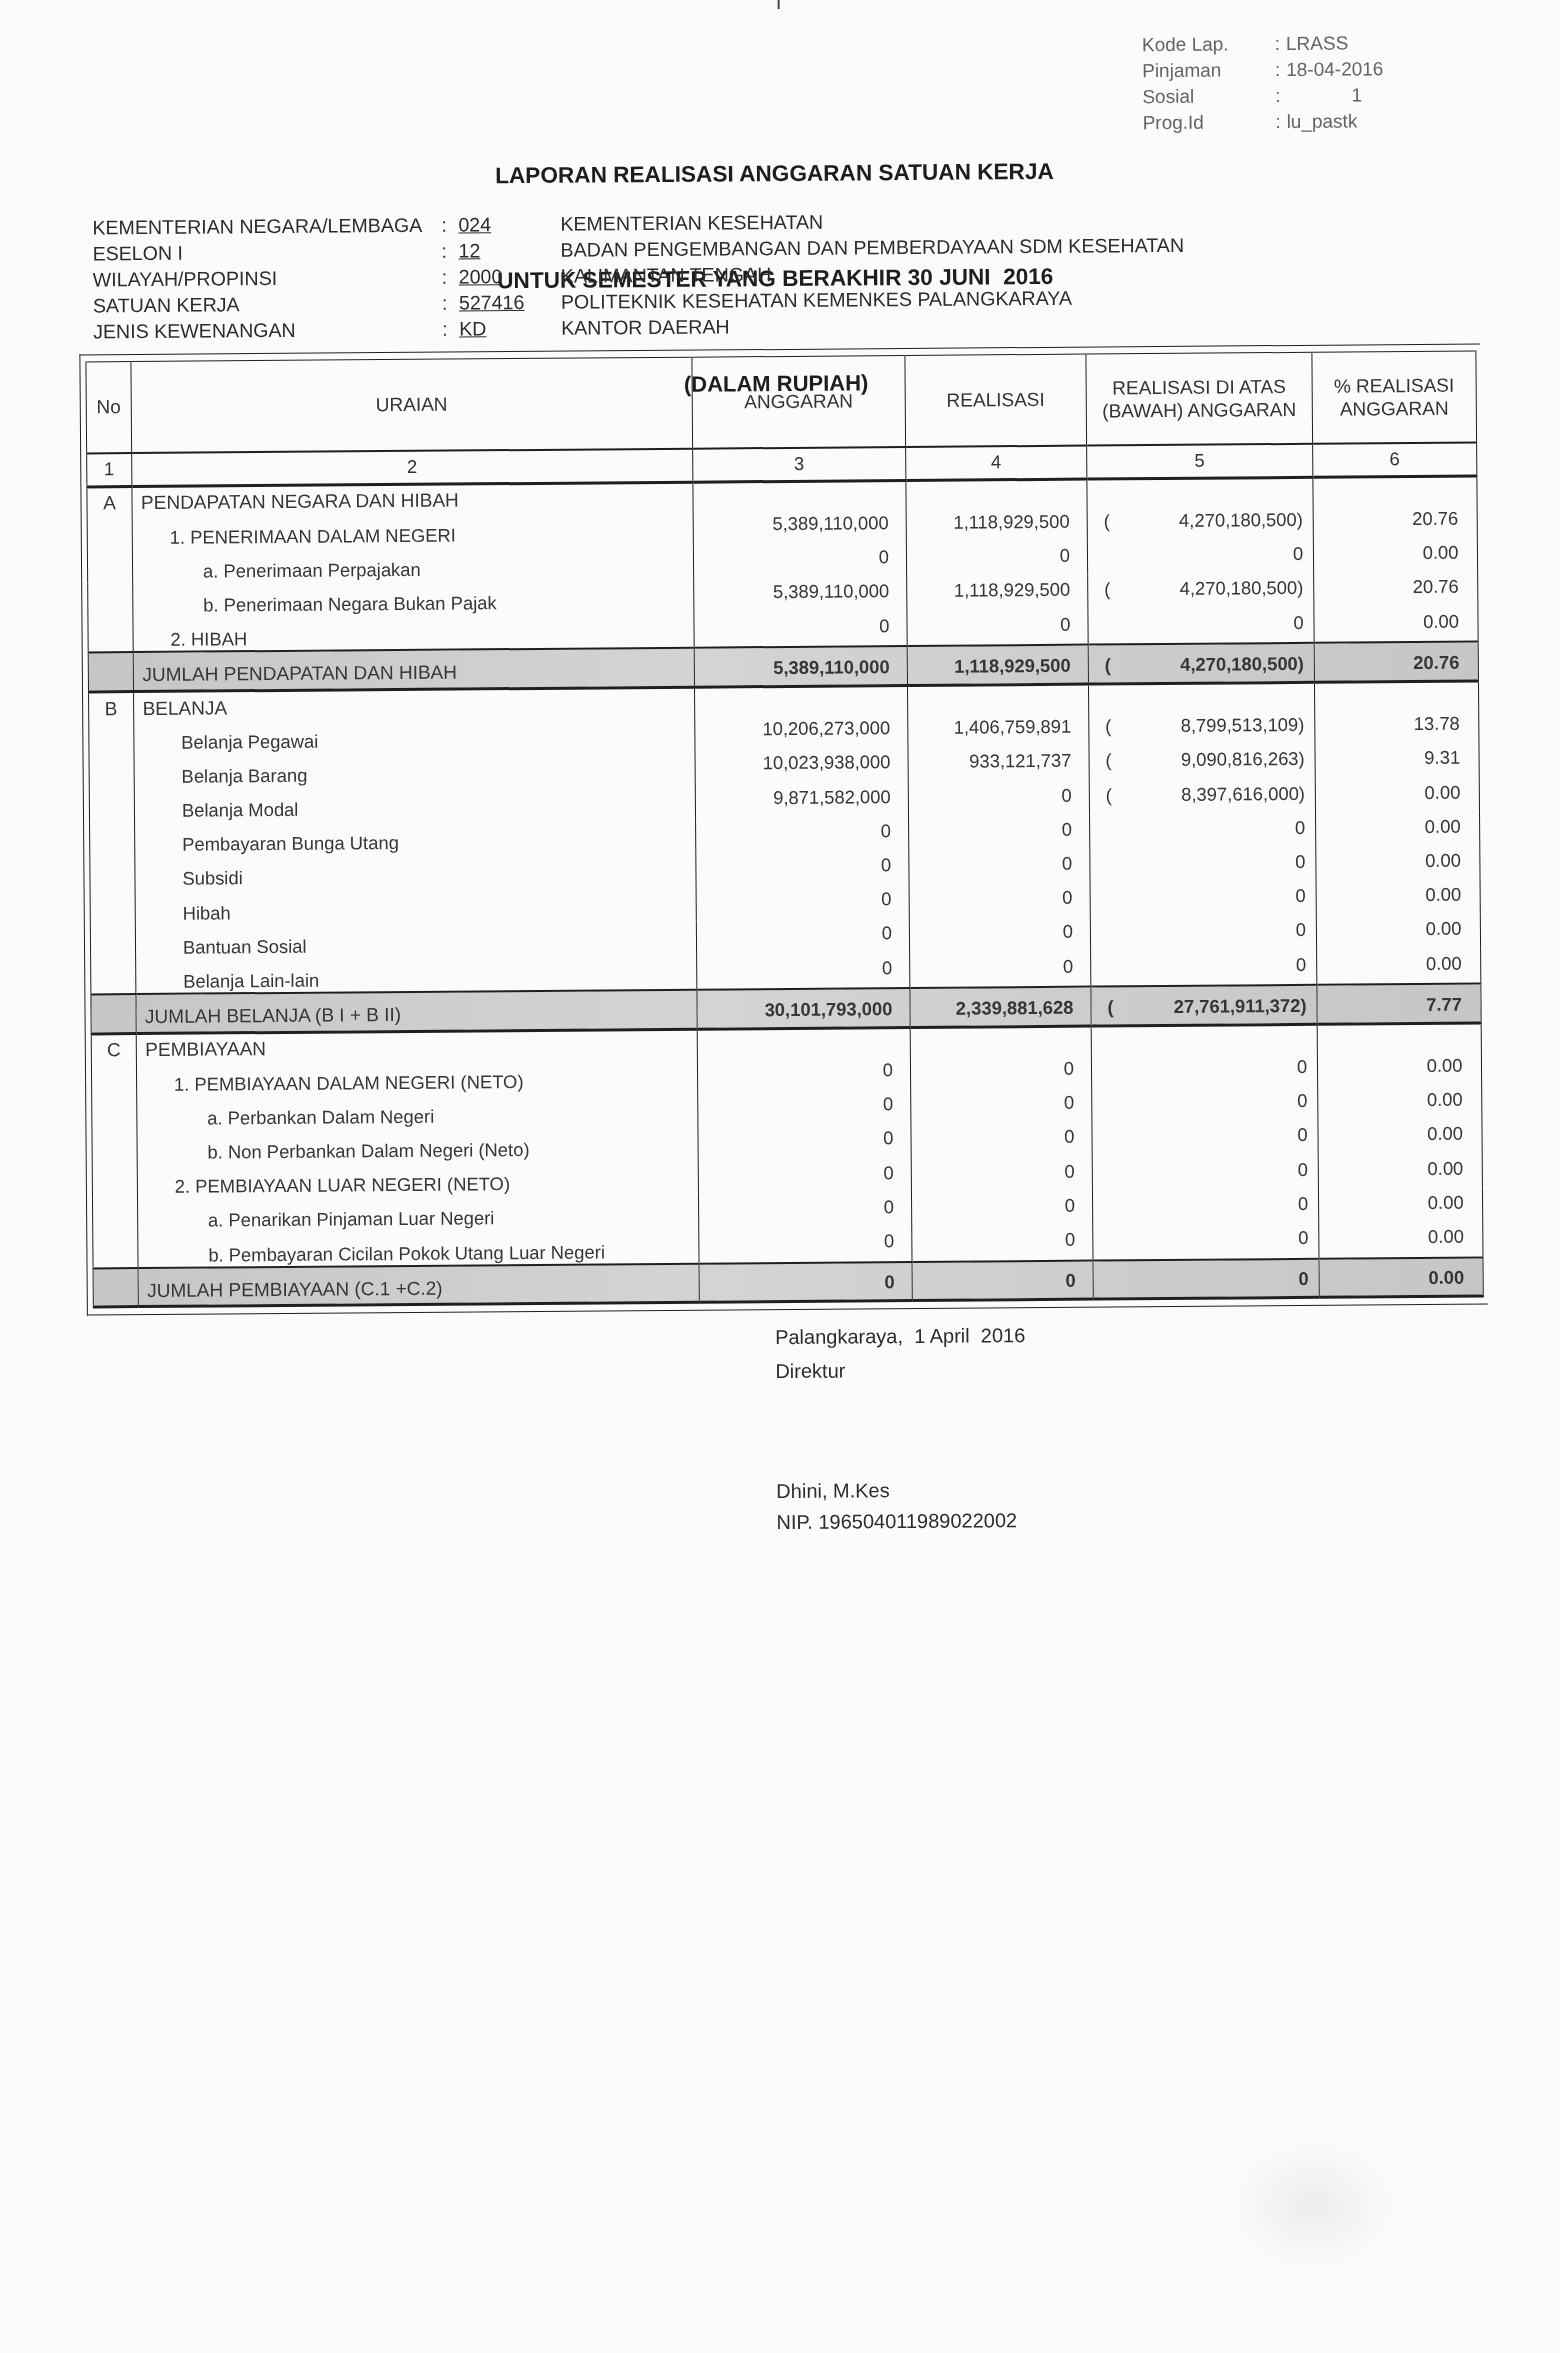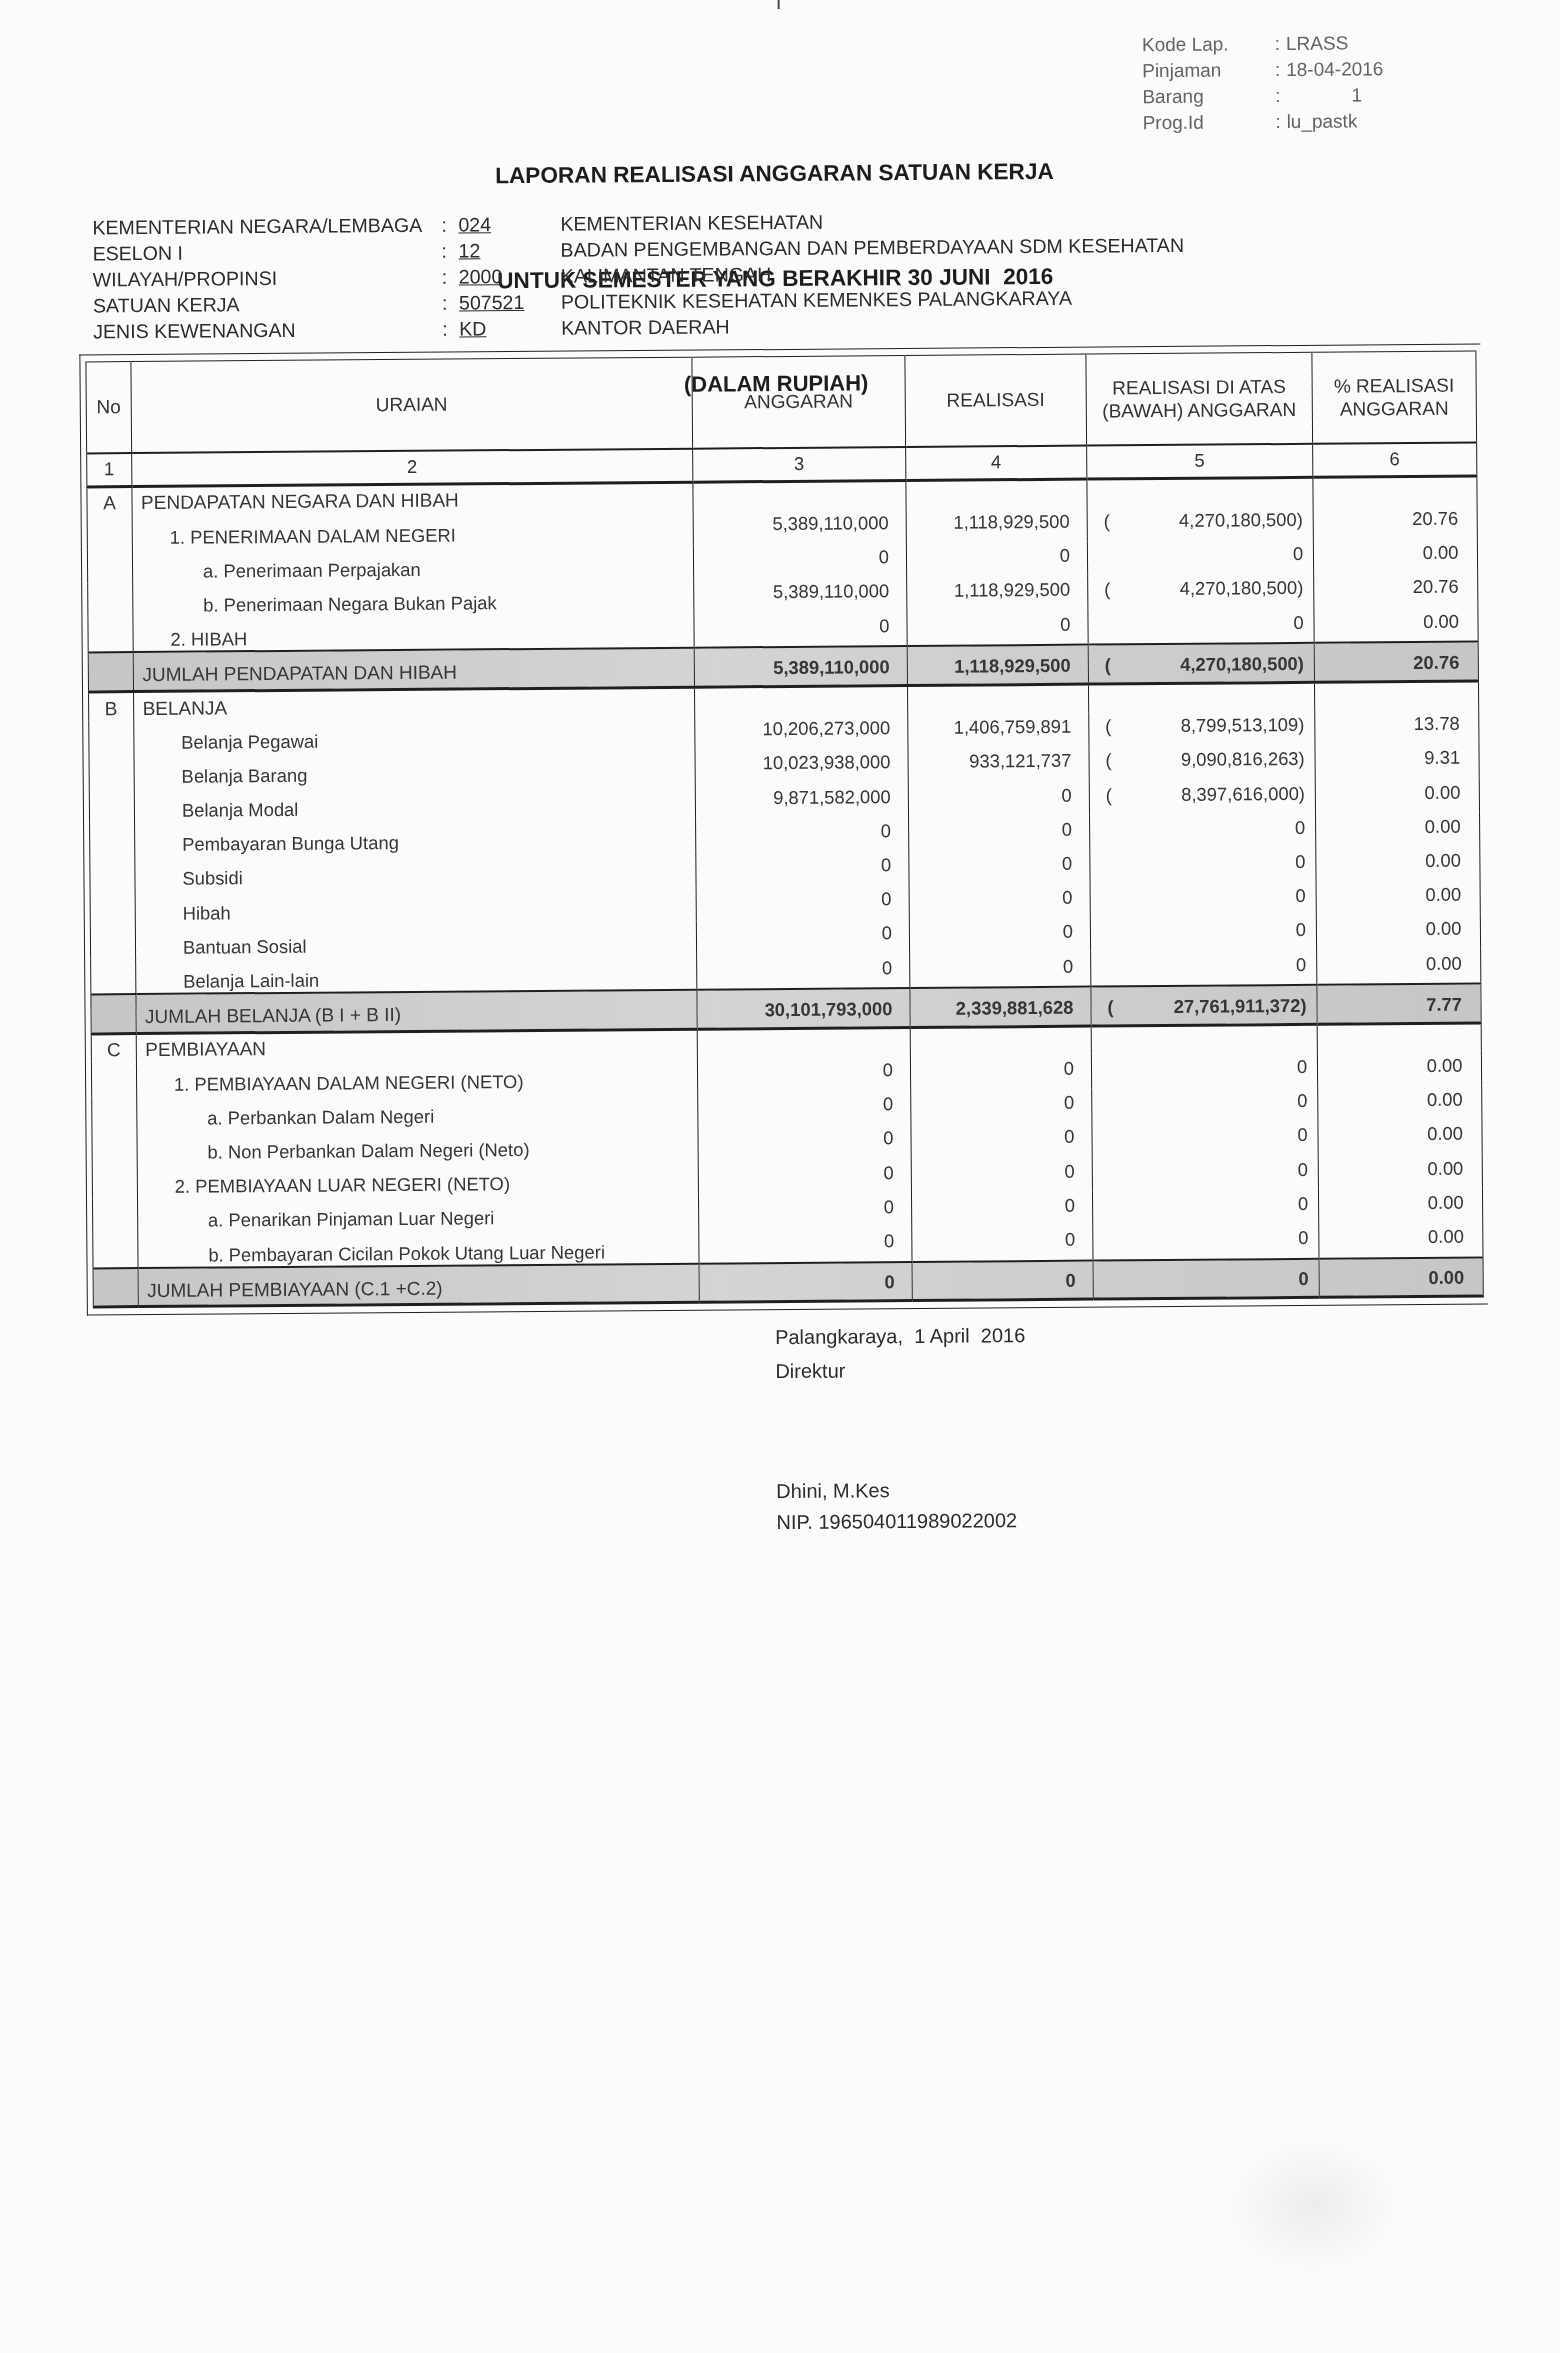--- a/index.html
+++ b/index.html
@@ -86,21 +86,21 @@
         <span class="m-label">Kode Lap.</span>
         <span class="m-colon">:</span>
         <span class="m-value">LRASS</span>
       </div>
       <div class="meta-row">
         <span class="m-label">Pinjaman</span>
         <span class="m-colon">:</span>
         <span class="m-value">18-04-2016</span>
       </div>
       <div class="meta-row">
-        <span class="m-label">Barang</span>
+        <span class="m-label">Sosial</span>
         <span class="m-colon">:</span>
         <span class="m-value center">1</span>
       </div>
       <div class="meta-row">
         <span class="m-label">Prog.Id</span>
         <span class="m-colon">:</span>
         <span class="m-value">lu_pastk</span>
       </div>
     </div>
 
@@ -125,21 +125,21 @@
       </div>
       <div class="info-row">
         <span class="i-label">WILAYAH/PROPINSI</span>
         <span class="i-colon">:</span>
         <span class="i-code">2000</span>
         <span class="i-desc">KALIMANTAN TENGAH</span>
       </div>
       <div class="info-row">
         <span class="i-label">SATUAN KERJA</span>
         <span class="i-colon">:</span>
-        <span class="i-code">507521</span>
+        <span class="i-code">527416</span>
         <span class="i-desc">POLITEKNIK KESEHATAN KEMENKES PALANGKARAYA</span>
       </div>
       <div class="info-row">
         <span class="i-label">JENIS KEWENANGAN</span>
         <span class="i-colon">:</span>
         <span class="i-code">KD</span>
         <span class="i-desc">KANTOR DAERAH</span>
       </div>
     </div>
 

